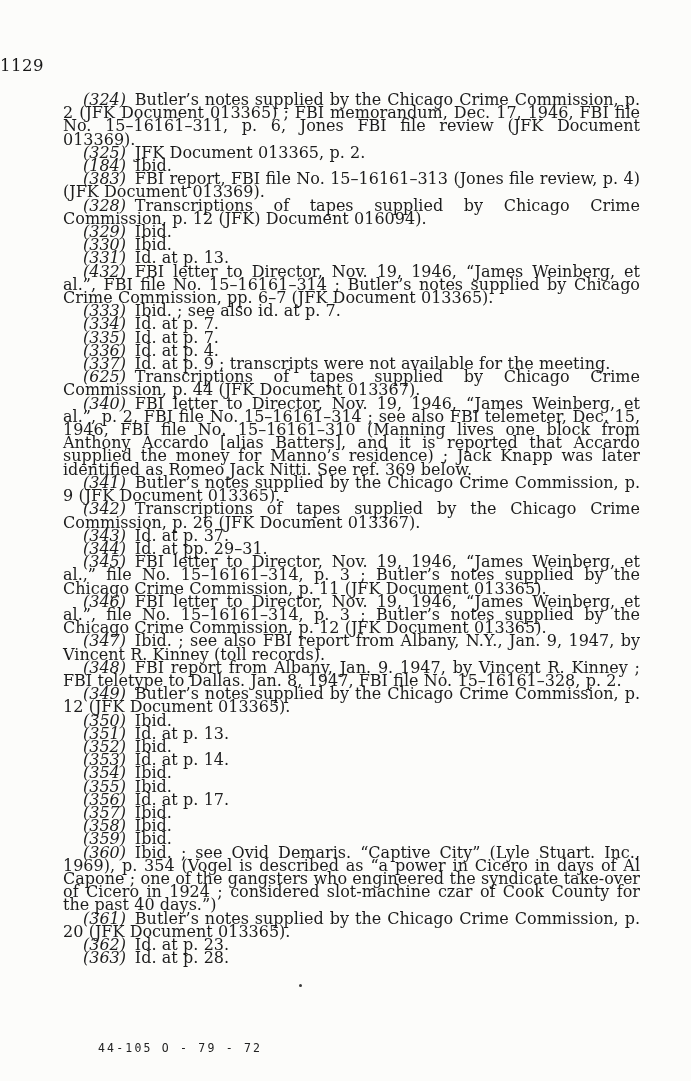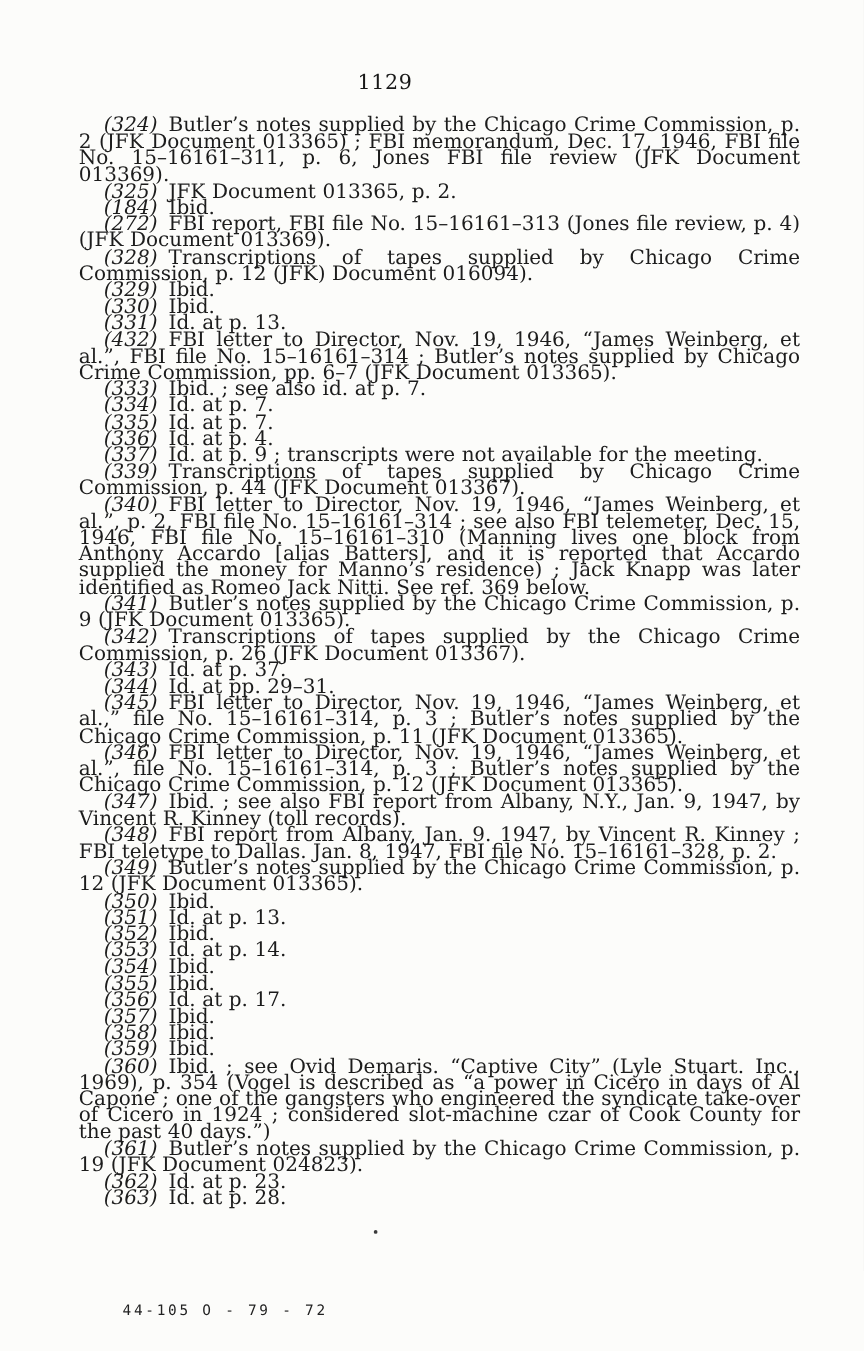--- a/index.html
+++ b/index.html
@@ -14,21 +14,21 @@
     margin: 0 auto;
     background: #fcfcfa;
     color: #1c1c1c;
     overflow: hidden;
   }
   .page-number {
     position: absolute;
     top: 56px;
     left: 0;
     width: 616px;
-    text-align: center;
+    text-align: left;
     font-size: 16.5px;
     letter-spacing: 0.5px;
     color: #181818;
   }
   .body-text {
     position: absolute;
     top: 93px;
     left: 63px;
     width: 577px;
     text-align: justify;
@@ -69,32 +69,32 @@
 <body>
 
 <div class="page">
 
   <div class="page-number">1129</div>
 
   <div class="body-text">
     <p class="fn"><span class="num">(324)</span><span>Butler’s notes supplied by the Chicago Crime Commission, p. 2 (JFK Document 013365) ; FBI memorandum, Dec. 17, 1946, FBI file No. 15–16161–311, p. 6, Jones FBI file review (JFK Document 013369).</span></p>
     <p class="fn"><span class="num">(325)</span><span>JFK Document 013365, p. 2.</span></p>
     <p class="fn"><span class="num">(184)</span><span>Ibid.</span></p>
-    <p class="fn"><span class="num">(272)</span><span>FBI report, FBI file No. 15–16161–313 (Jones file review, p. 4) (JFK Document 013369).</span></p>
+    <p class="fn"><span class="num">(383)</span><span>FBI report, FBI file No. 15–16161–313 (Jones file review, p. 4) (JFK Document 013369).</span></p>
     <p class="fn"><span class="num">(328)</span><span>Transcriptions of tapes supplied by Chicago Crime Commission, p. 12 (JFK) Document 016094).</span></p>
     <p class="fn"><span class="num">(329)</span><span>Ibid.</span></p>
     <p class="fn"><span class="num">(330)</span><span>Ibid.</span></p>
     <p class="fn"><span class="num">(331)</span><span>Id. at p. 13.</span></p>
     <p class="fn"><span class="num">(432)</span><span>FBI letter to Director, Nov. 19, 1946, “James Weinberg, et al.”, FBI file No. 15–16161–314 ; Butler’s notes supplied by Chicago Crime Commission, pp. 6–7 (JFK Document 013365).</span></p>
     <p class="fn"><span class="num">(333)</span><span>Ibid. ; see also id. at p. 7.</span></p>
     <p class="fn"><span class="num">(334)</span><span>Id. at p. 7.</span></p>
     <p class="fn"><span class="num">(335)</span><span>Id. at p. 7.</span></p>
     <p class="fn"><span class="num">(336)</span><span>Id. at p. 4.</span></p>
     <p class="fn"><span class="num">(337)</span><span>Id. at p. 9 ; transcripts were not available for the meeting.</span></p>
-    <p class="fn"><span class="num">(339)</span><span>Transcriptions of tapes supplied by Chicago Crime Commission, p. 44 (JFK Document 013367).</span></p>
+    <p class="fn"><span class="num">(625)</span><span>Transcriptions of tapes supplied by Chicago Crime Commission, p. 44 (JFK Document 013367).</span></p>
     <p class="fn"><span class="num">(340)</span><span>FBI letter to Director, Nov. 19, 1946, “James Weinberg, et al.”, p. 2, FBI file No. 15–16161–314 ; see also FBI telemeter, Dec. 15, 1946, FBI file No. 15–16161–310 (Manning lives one block from Anthony Accardo [alias Batters], and it is reported that Accardo supplied the money for Manno’s residence) ; Jack Knapp was later identified as Romeo Jack Nitti. See ref. 369 below.</span></p>
     <p class="fn"><span class="num">(341)</span><span>Butler’s notes supplied by the Chicago Crime Commission, p. 9 (JFK Document 013365).</span></p>
     <p class="fn"><span class="num">(342)</span><span>Transcriptions of tapes supplied by the Chicago Crime Commission, p. 26 (JFK Document 013367).</span></p>
     <p class="fn"><span class="num">(343)</span><span>Id. at p. 37.</span></p>
     <p class="fn"><span class="num">(344)</span><span>Id. at pp. 29–31.</span></p>
     <p class="fn"><span class="num">(345)</span><span>FBI letter to Director, Nov. 19, 1946, “James Weinberg, et al.,” file No. 15–16161–314, p. 3 ; Butler’s notes supplied by the Chicago Crime Commission, p. 11 (JFK Document 013365).</span></p>
     <p class="fn"><span class="num">(346)</span><span>FBI letter to Director, Nov. 19, 1946, “James Weinberg, et al.”, file No. 15–16161–314, p. 3 ; Butler’s notes supplied by the Chicago Crime Commission, p. 12 (JFK Document 013365).</span></p>
     <p class="fn"><span class="num">(347)</span><span>Ibid. ; see also FBI report from Albany, N.Y., Jan. 9, 1947, by Vincent R. Kinney (toll records).</span></p>
     <p class="fn"><span class="num">(348)</span><span>FBI report from Albany, Jan. 9. 1947, by Vincent R. Kinney ; FBI teletype to Dallas. Jan. 8, 1947, FBI file No. 15–16161–328, p. 2.</span></p>
     <p class="fn"><span class="num">(349)</span><span>Butler’s notes supplied by the Chicago Crime Commission, p. 12 (JFK Document 013365).</span></p>
@@ -102,21 +102,21 @@
     <p class="fn"><span class="num">(351)</span><span>Id. at p. 13.</span></p>
     <p class="fn"><span class="num">(352)</span><span>Ibid.</span></p>
     <p class="fn"><span class="num">(353)</span><span>Id. at p. 14.</span></p>
     <p class="fn"><span class="num">(354)</span><span>Ibid.</span></p>
     <p class="fn"><span class="num">(355)</span><span>Ibid.</span></p>
     <p class="fn"><span class="num">(356)</span><span>Id. at p. 17.</span></p>
     <p class="fn"><span class="num">(357)</span><span>Ibid.</span></p>
     <p class="fn"><span class="num">(358)</span><span>Ibid.</span></p>
     <p class="fn"><span class="num">(359)</span><span>Ibid.</span></p>
     <p class="fn"><span class="num">(360)</span><span>Ibid. ; see Ovid Demaris. “Captive City” (Lyle Stuart. Inc., 1969), p. 354 (Vogel is described as “a power in Cicero in days of Al Capone ; one of the gangsters who engineered the syndicate take-over of Cicero in 1924 ; considered slot-machine czar of Cook County for the past 40 days.”)</span></p>
-    <p class="fn"><span class="num">(361)</span><span>Butler’s notes supplied by the Chicago Crime Commission, p. 19 (JFK Document 024823).</span></p>
+    <p class="fn"><span class="num">(361)</span><span>Butler’s notes supplied by the Chicago Crime Commission, p. 20 (JFK Document 013365).</span></p>
     <p class="fn"><span class="num">(362)</span><span>Id. at p. 23.</span></p>
     <p class="fn"><span class="num">(363)</span><span>Id. at p. 28.</span></p>
   </div>
 
   <div class="artifact-dot"></div>
 
   <div class="print-line">44-105 O - 79 - 72</div>
 
 </div>
 

